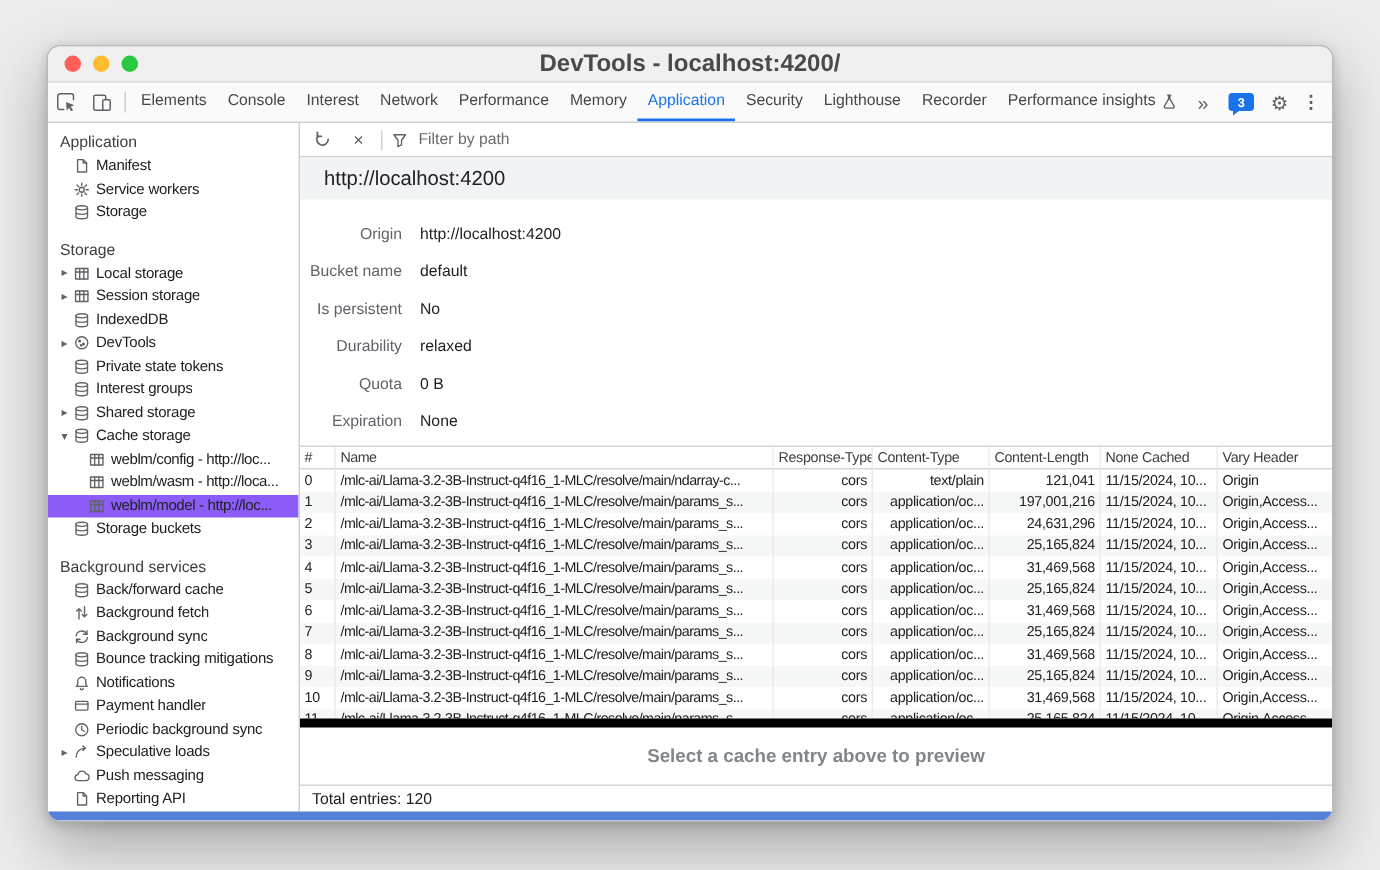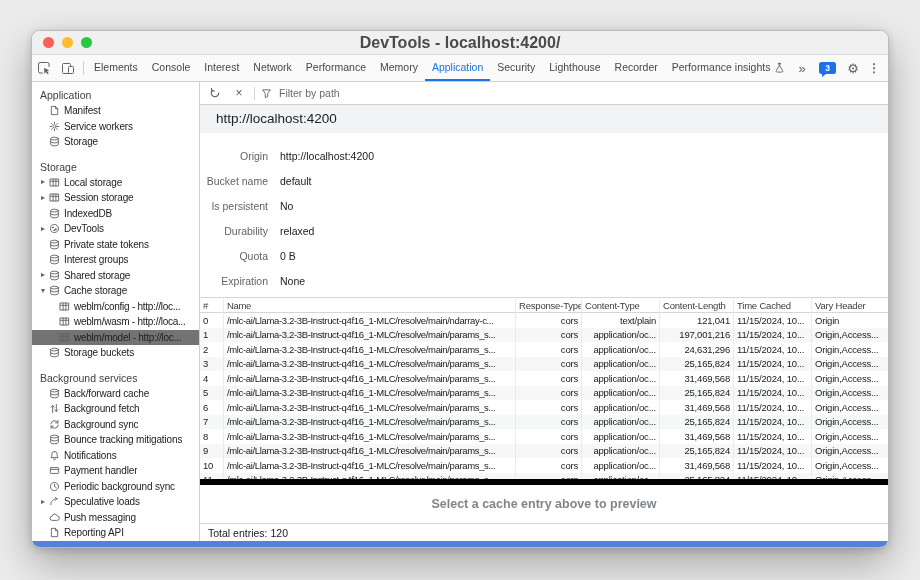--- a/index.html
+++ b/index.html
@@ -38,21 +38,21 @@
   .issue-bubble { position: relative; min-width: 17px; height: 12px; background: #1a73e8; border-radius: 2.5px; color: #fff; font-size: 8.5px; font-weight: 700; display: flex; align-items: center; justify-content: center; padding: 0 3px; }
   .issue-bubble::after { content: ""; position: absolute; left: 2.5px; bottom: -3px; width: 0; height: 0; border-left: 4px solid #1a73e8; border-bottom: 3px solid transparent; }
   .tb-icon.gear { font-size: 13px; }
   .tb-icon.kebab { font-size: 12px; font-weight: 700; width: 18px; }
   
   .main { flex: 1; display: flex; min-height: 0; background: #fff; }
   .sidebar { flex: none; width: 168px; border-right: 1px solid #d0d0d0; padding-top: 5px; overflow: hidden; }
   .sb-section { margin-bottom: 9px; }
   .sb-header { height: 16px; line-height: 16px; padding-left: 8px; color: #3c4043; font-weight: 500; font-size: 10.5px; }
   .sb-item { height: 15.5px; display: flex; align-items: center; cursor: pointer; white-space: nowrap; overflow: hidden; padding-left: 6px; font-size: 10px; }
-  .sb-item.selected { background: #737373; }
+  .sb-item.selected { background: #8b5cf6; }
   .sb-item.child { padding-left: 16px; }
   .sb-arrow { width: 10px; flex: none; font-size: 8px; color: #5f6368; text-align: center; line-height: 1; }
   .sb-icon { width: 12px; flex: none; display: flex; align-items: center; justify-content: center; margin-right: 4px; }
   .sb-icon svg { width: 11px; height: 11px; }
   .sb-label { overflow: hidden; color: #202124; letter-spacing: -0.15px; }
   .sb-item.child .sb-label { letter-spacing: -0.25px; }
   
   .panel { flex: 1; display: flex; flex-direction: column; min-width: 0; }
   .panel-toolbar { flex: none; height: 23px; border-bottom: 1px solid #d0d0d0; display: flex; align-items: center; padding: 0 6px; gap: 6px; }
   .pt-btn { width: 18px; height: 18px; display: flex; align-items: center; justify-content: center; color: #5f6368; cursor: pointer; flex: none; }
@@ -477,21 +477,21 @@
         </div>
 
       <div class="grid">
         <div class="grid-header">
             <div class="grid-row">
               <div class="cell">#</div>
               <div class="cell name">Name</div>
               <div class="cell">Response-Type</div>
               <div class="cell">Content-Type</div>
               <div class="cell">Content-Length</div>
-              <div class="cell">Time Cached</div>
+              <div class="cell">None Cached</div>
               <div class="cell">Vary Header</div>
             </div>
           </div>
         <div class="grid-body">
             <div class="grid-row">
               <div class="cell">0</div>
               <div class="cell name">/mlc-ai/Llama-3.2-3B-Instruct-q4f16_1-MLC/resolve/main/ndarray-c...</div>
               <div class="cell num">cors</div>
               <div class="cell num">text/plain</div>
               <div class="cell num">121,041</div>

